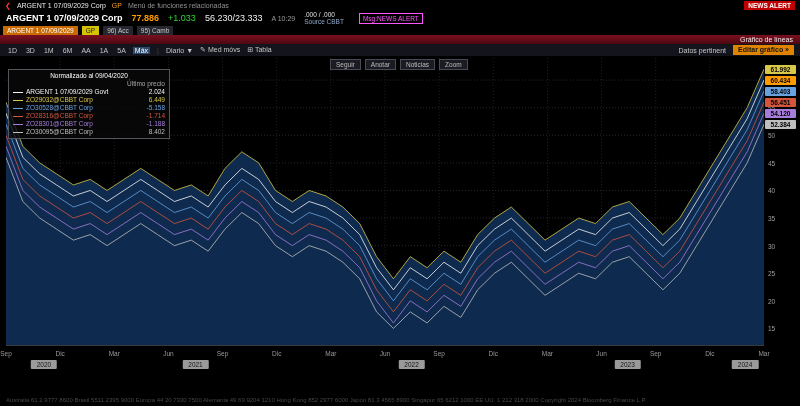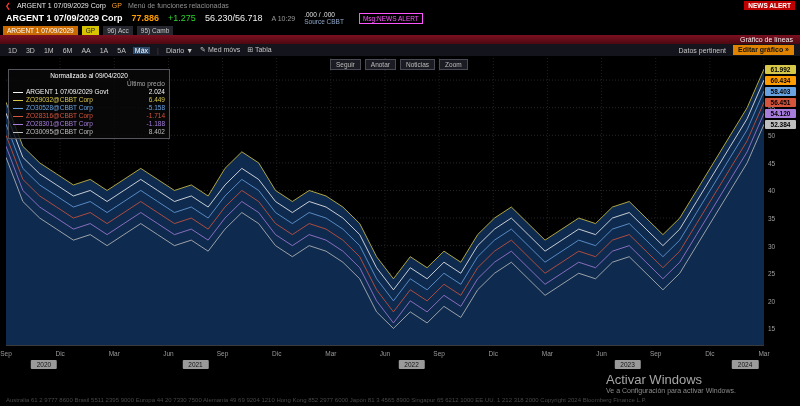--- a/index.html
+++ b/index.html
@@ -98,22 +98,22 @@
     <span class="back">❮</span>
     <span class="tb-sec">ARGENT 1 07/09/2029 Corp</span>
     <span class="tb-cmd">GP</span>
     <span class="tb-menu">Menú de funciones relacionadas</span>
     <span class="tb-alert">NEWS ALERT</span>
   </div>
 
   <div class="quotebar">
     <span class="q-sec">ARGENT 1 07/09/2029 Corp</span>
     <span class="q-price">77.886</span>
-    <span class="q-chg">+1.275</span>
-    <span class="q-ba">56.230/56.718</span>
+    <span class="q-chg">+1.033</span>
+    <span class="q-ba">56.230/23.333</span>
     <span class="q-time">A 10:29</span>
     <span class="q-mini">
       <span class="q-yield">.000 / .000</span>
       <span class="q-src">Source CBBT</span>
     </span>
     <span class="q-msg">Msg:NEWS ALERT</span>
   </div>
 
   <div class="shortcutbar">
     <span class="box-orange">ARGENT 1 07/09/2029</span>
@@ -269,20 +269,16 @@
     <div class="xyears" id="xyears">
         <div class="ybox" style="left: 5%;">2020</div>
         <div class="ybox" style="left: 25%;">2021</div>
         <div class="ybox" style="left: 53.5%;">2022</div>
         <div class="ybox" style="left: 82%;">2023</div>
         <div class="ybox" style="left: 97.5%;">2024</div>
       </div>
   </div>
 
   <div class="footer">
-    <div class="wm">
-      <div class="wm1">Activar Windows</div>
-      <div class="wm2">Ve a Configuración para activar Windows.</div>
-    </div>
     <div class="legalese">Australia 61 2 9777 8600  Brasil 5511 2395 9000  Europa 44 20 7330 7500  Alemania 49 69 9204 1210  Hong Kong 852 2977 6000  Japón 81 3 4565 8900  Singapur 65 6212 1000  EE.UU. 1 212 318 2000   Copyright 2024 Bloomberg Finance L.P.</div>
   </div>
 
 </div>
 
 </body></html>

